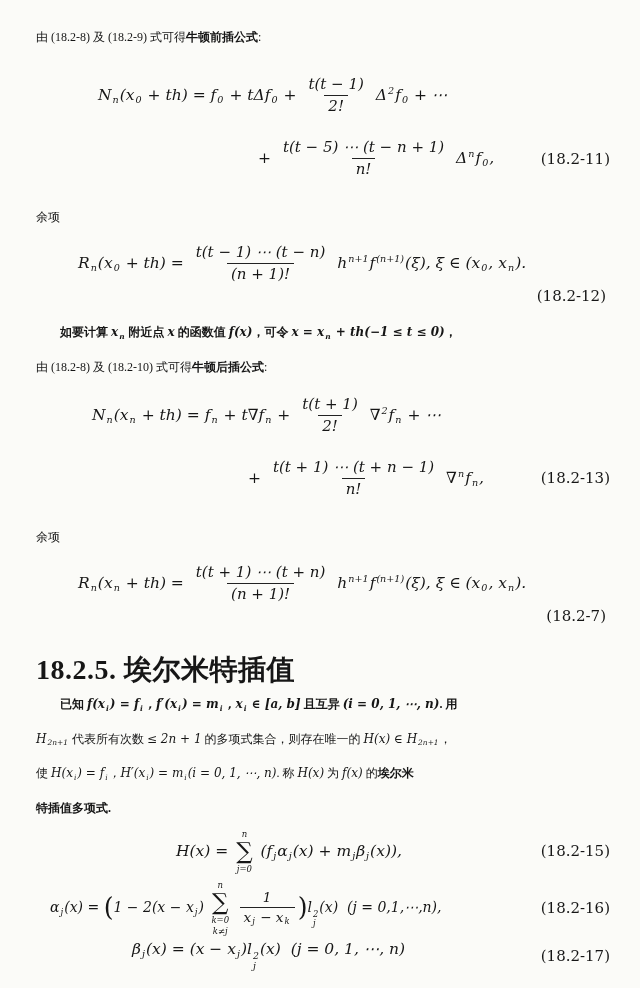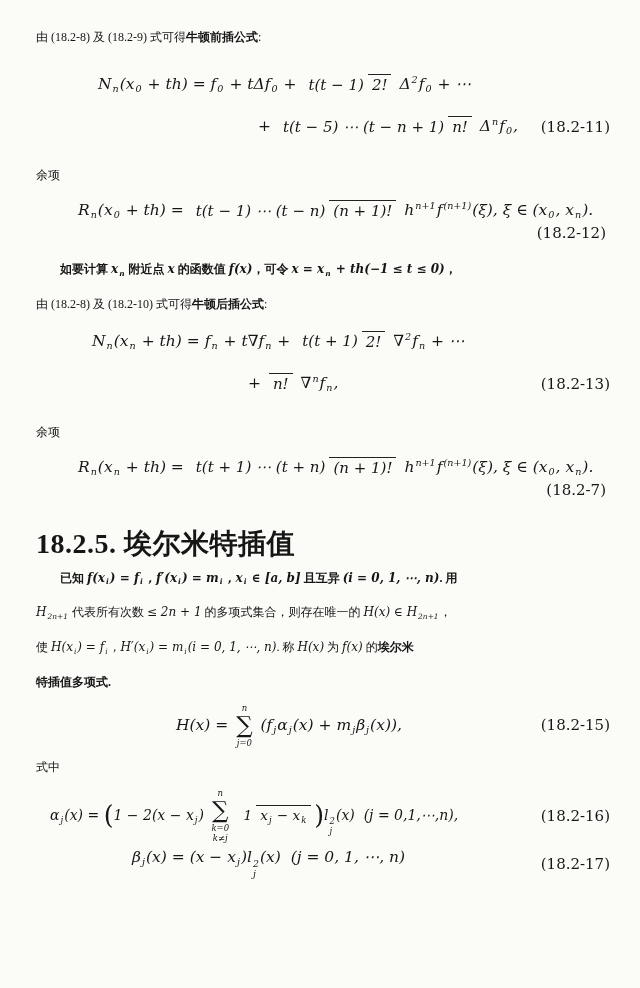--- a/index.html
+++ b/index.html
@@ -15,21 +15,21 @@
   
   .imath,.fline,.mrow,.side{font-family:"DejaVu Serif",serif;font-style:italic;}
   .fline{display:flex;align-items:center;font-size:15.5px;white-space:pre-wrap;}
   .fline.small{font-size:14px;}
   .mathspan{display:inline-block;white-space:pre-wrap;}
   .tag{margin-left:auto;font-style:normal;font-family:"DejaVu Serif",serif;font-size:15px;white-space:nowrap;padding-left:10px;}
   .tagline{text-align:right;font-style:normal;font-family:"DejaVu Serif",serif;font-size:15px;margin-top:2px;padding-right:4px;}
   .s{font-size:0.62em;vertical-align:-0.35em;margin:0 1px;}
   .p{font-size:0.62em;vertical-align:0.6em;margin:0 1px;}
   .ps{display:inline-flex;flex-direction:column;align-items:flex-start;font-size:0.6em;vertical-align:-0.55em;line-height:1.15;margin:0 1px;}
-  .frac{display:inline-flex;flex-direction:row;align-items:center;vertical-align:middle;margin:0 3px;line-height:1.4;font-size:0.97em;}
+  .frac{display:inline-flex;flex-direction:column;align-items:center;vertical-align:middle;margin:0 3px;line-height:1.4;font-size:0.97em;}
   .num{padding:0 4px;}
   .den{border-top:1.4px solid #222;padding:0 4px;}
   .sum{display:inline-flex;flex-direction:column;align-items:center;vertical-align:middle;line-height:1;margin:0 3px;}
   .lim{font-size:8.5px;line-height:1.2;}
   .sigma{font-size:23px;font-style:normal;line-height:1;padding:1px 0;}
   .big{font-style:normal;font-size:1.8em;vertical-align:middle;line-height:0.8;font-weight:300;}
   .h1{font-size:28px;font-weight:700;margin-top:26px;letter-spacing:0.5px;}
   
   .m-p1{margin-top:0;}
   .m-f11a{margin-top:22px;padding-left:62px;}
@@ -68,21 +68,21 @@
   </div>
   <div class="tagline">(18.2-12)</div>
 
   <div class="para indent m-p3">如要计算 <span class="imath">x<span class="s">n</span></span> 附近点 <span class="imath">x</span> 的函数值 <span class="imath">f(x)</span>，可令 <span class="imath">x = x<span class="s">n</span> + th(−1 ≤ t ≤ 0)</span>，</div>
   <div class="para">由 (18.2-8) 及 (18.2-10) 式可得<span class="bold">牛顿后插公式</span>:</div>
 
   <div class="fline m-f13a">
     <span class="mathspan">N<span class="s">n</span>(x<span class="s">n</span> + th) = f<span class="s">n</span> + t∇f<span class="s">n</span> + <span class="frac"><span class="num">t(t + 1)</span><span class="den">2!</span></span> ∇<span class="p">2</span>f<span class="s">n</span> + ⋯</span>
   </div>
   <div class="fline m-f13b">
-    <span class="mathspan">+ <span class="frac"><span class="den">n!</span></span> ∇<span class="p">n</span>f<span class="s">n</span>,</span>
+    <span class="mathspan">+ <span class="frac"><span class="num">t(t + 1) ⋯ (t + n − 1)</span><span class="den">n!</span></span> ∇<span class="p">n</span>f<span class="s">n</span>,</span>
     <span class="tag">(18.2-13)</span>
   </div>
 
   <div class="para m-p4">余项</div>
 
   <div class="fline m-f14">
     <span class="mathspan">R<span class="s">n</span>(x<span class="s">n</span> + th) = <span class="frac"><span class="num">t(t + 1) ⋯ (t + n)</span><span class="den">(n + 1)!</span></span> h<span class="p">n+1</span>f<span class="p">(n+1)</span>(ξ), ξ ∈ (x<span class="s">0</span>, x<span class="s">n</span>).</span>
   </div>
   <div class="tagline">(18.2-7)</div>
 
@@ -91,21 +91,20 @@
   <div class="para indent">已知 <span class="imath">f(x<span class="s">i</span>) = f<span class="s">i</span>，f′(x<span class="s">i</span>) = m<span class="s">i</span>，x<span class="s">i</span> ∈ [a, b]</span> 且互异 <span class="imath">(i = 0, 1, ⋯, n)</span>. 用</div>
   <div class="para"><span class="imath">H<span class="s">2n+1</span></span> 代表所有次数 <span class="imath">≤ 2n + 1</span> 的多项式集合，则存在唯一的 <span class="imath">H(x) ∈ H<span class="s">2n+1</span></span>，</div>
   <div class="para">使 <span class="imath">H(x<span class="s">i</span>) = f<span class="s">i</span>，H′(x<span class="s">i</span>) = m<span class="s">i</span>(i = 0, 1, ⋯, n)</span>. 称 <span class="imath">H(x)</span> 为 <span class="imath">f(x)</span> 的<span class="bold">埃尔米</span></div>
   <div class="para"><span class="bold">特插值多项式.</span></div>
 
   <div class="fline m-f15">
     <span class="mathspan">H(x) = <span class="sum"><span class="lim">n</span><span class="sigma">∑</span><span class="lim">j=0</span></span> (f<span class="s">j</span>α<span class="s">j</span>(x) + m<span class="s">j</span>β<span class="s">j</span>(x)),</span>
     <span class="tag">(18.2-15)</span>
   </div>
 
-  <div class="para m-p6">式中</div>
 
   <div class="fline small m-f16">
     <span class="mathspan">α<span class="s">j</span>(x) = <span class="big">(</span>1 − 2(x − x<span class="s">j</span>) <span class="sum"><span class="lim">n</span><span class="sigma">∑</span><span class="lim">k=0</span><span class="lim">k≠j</span></span> <span class="frac"><span class="num">1</span><span class="den">x<span class="s">j</span> − x<span class="s">k</span></span></span><span class="big">)</span>l<span class="ps"><span>2</span><span>j</span></span>(x)  (j = 0,1,⋯,n),</span>
     <span class="tag">(18.2-16)</span>
   </div>
 
   <div class="fline m-f17">
     <span class="mathspan">β<span class="s">j</span>(x) = (x − x<span class="s">j</span>)l<span class="ps"><span>2</span><span>j</span></span>(x)  (j = 0, 1, ⋯, n)</span>
     <span class="tag">(18.2-17)</span>
   </div>

